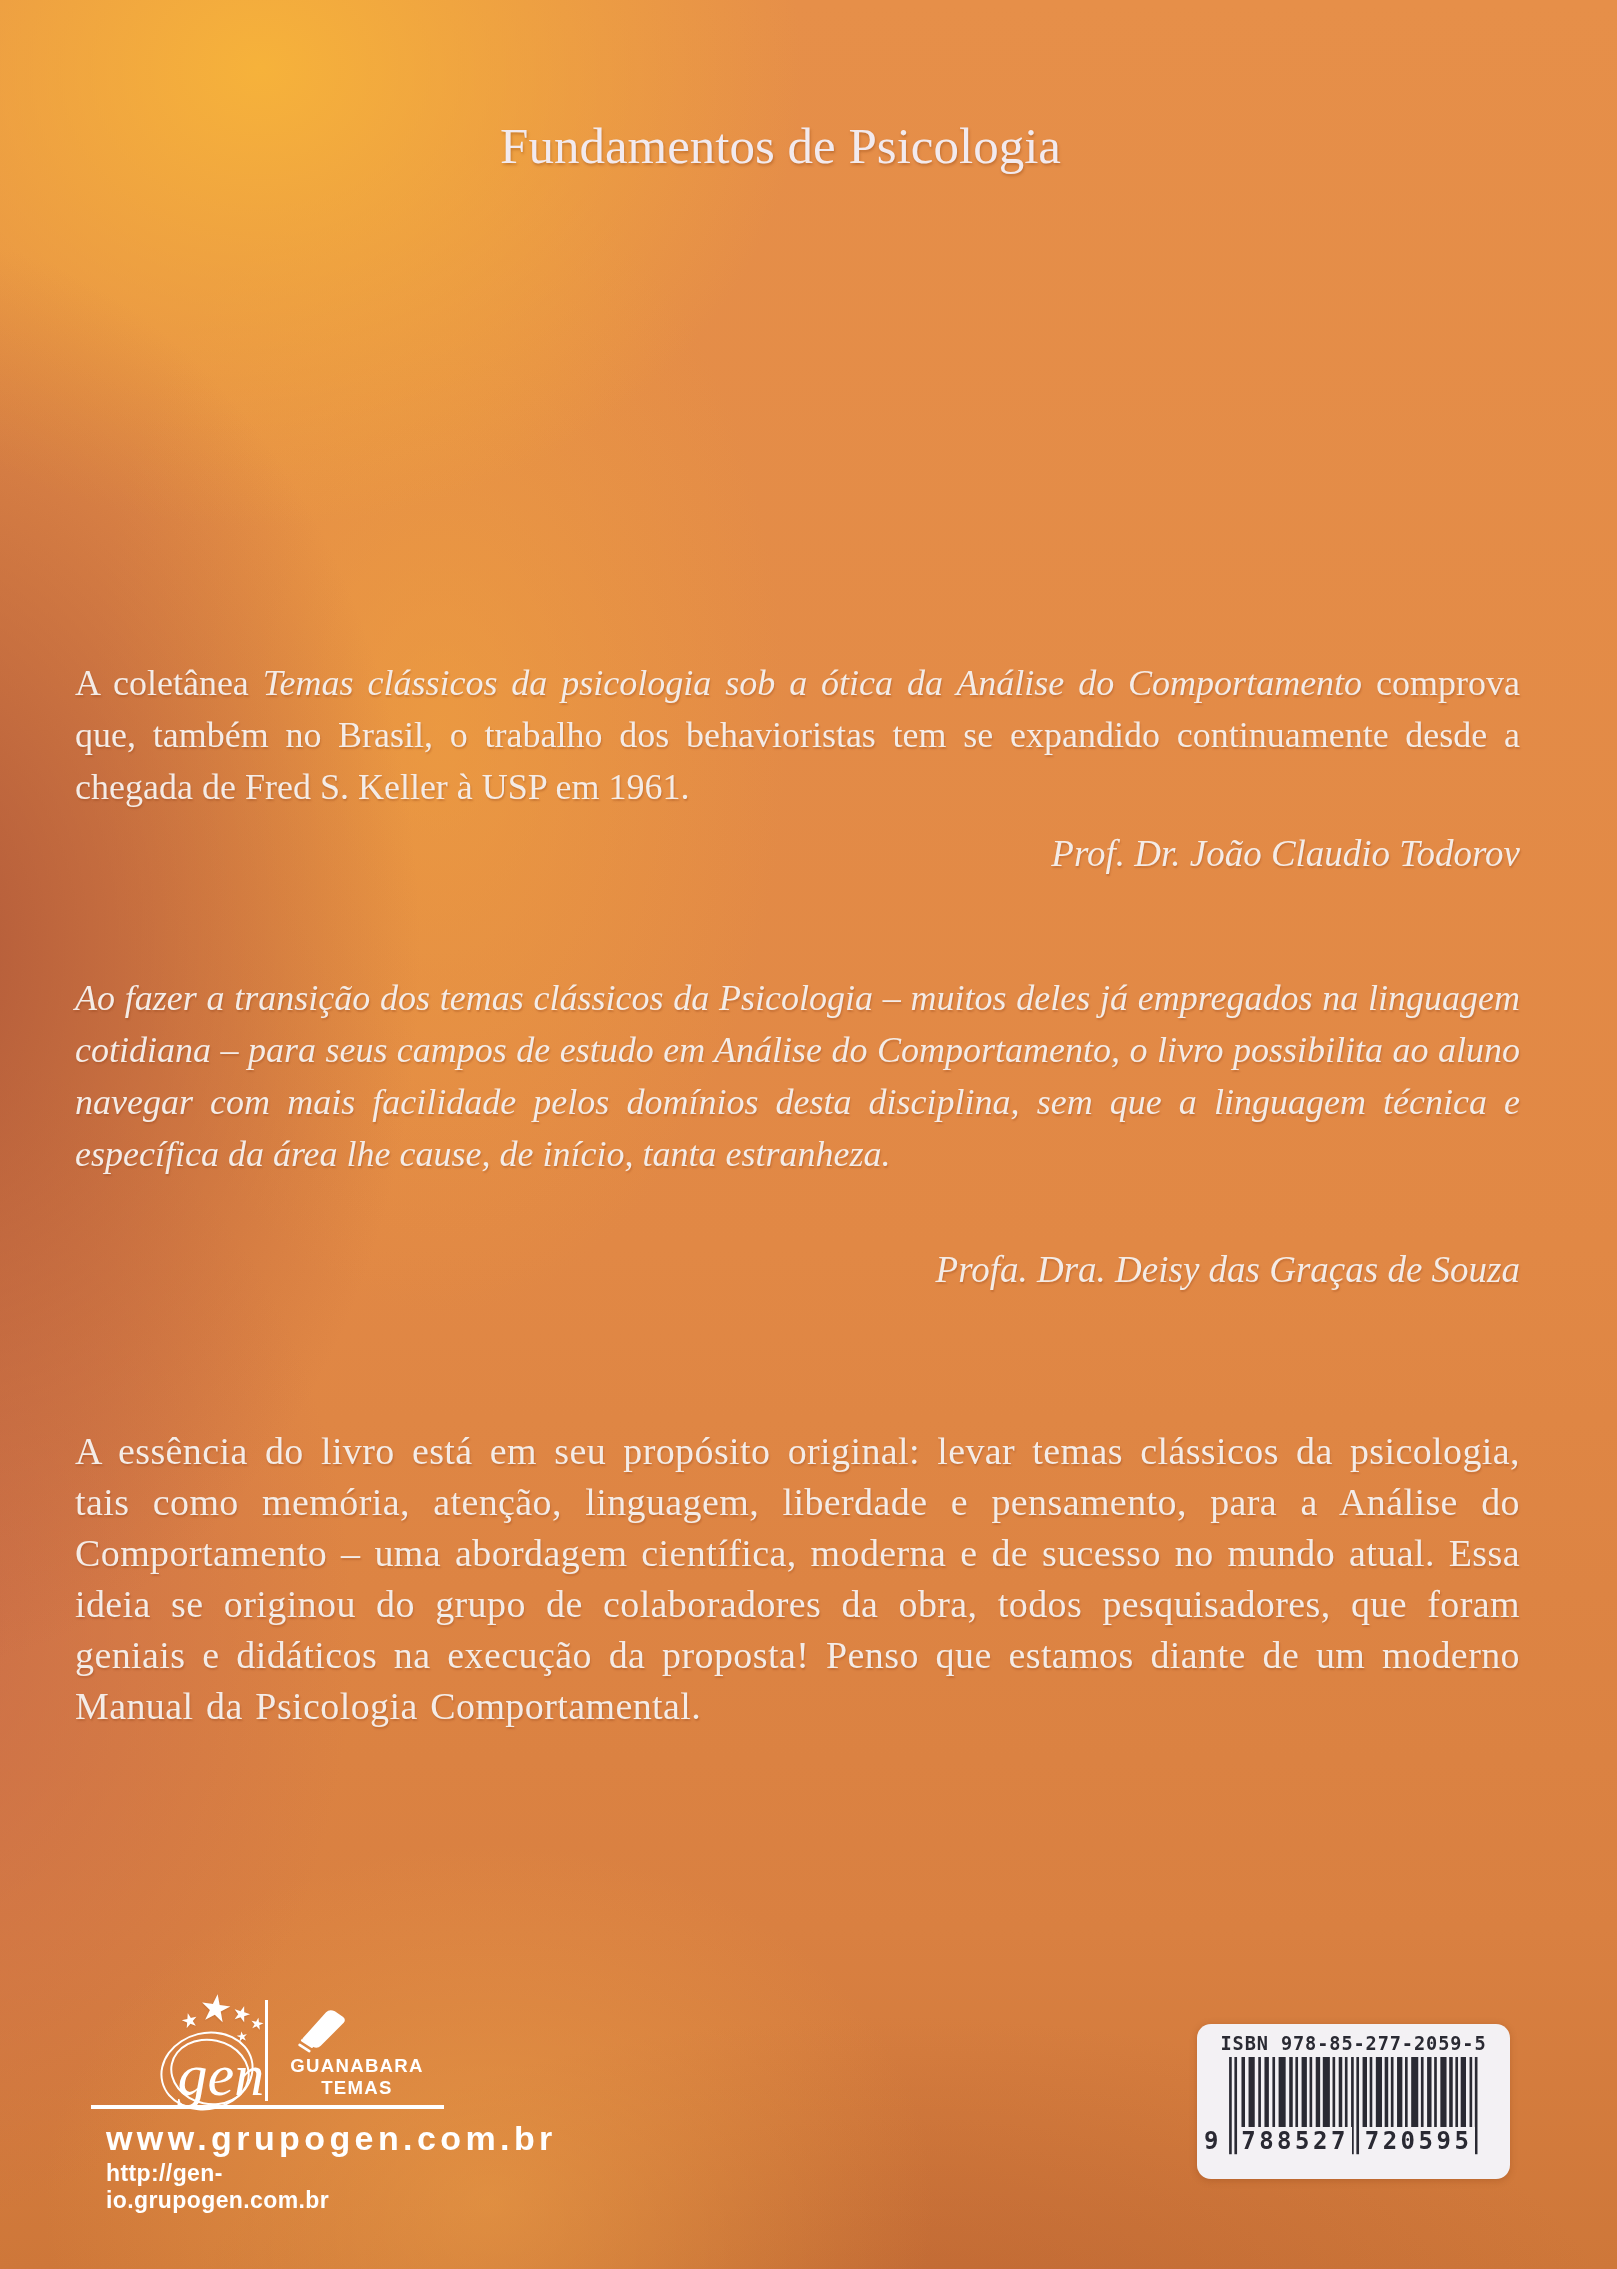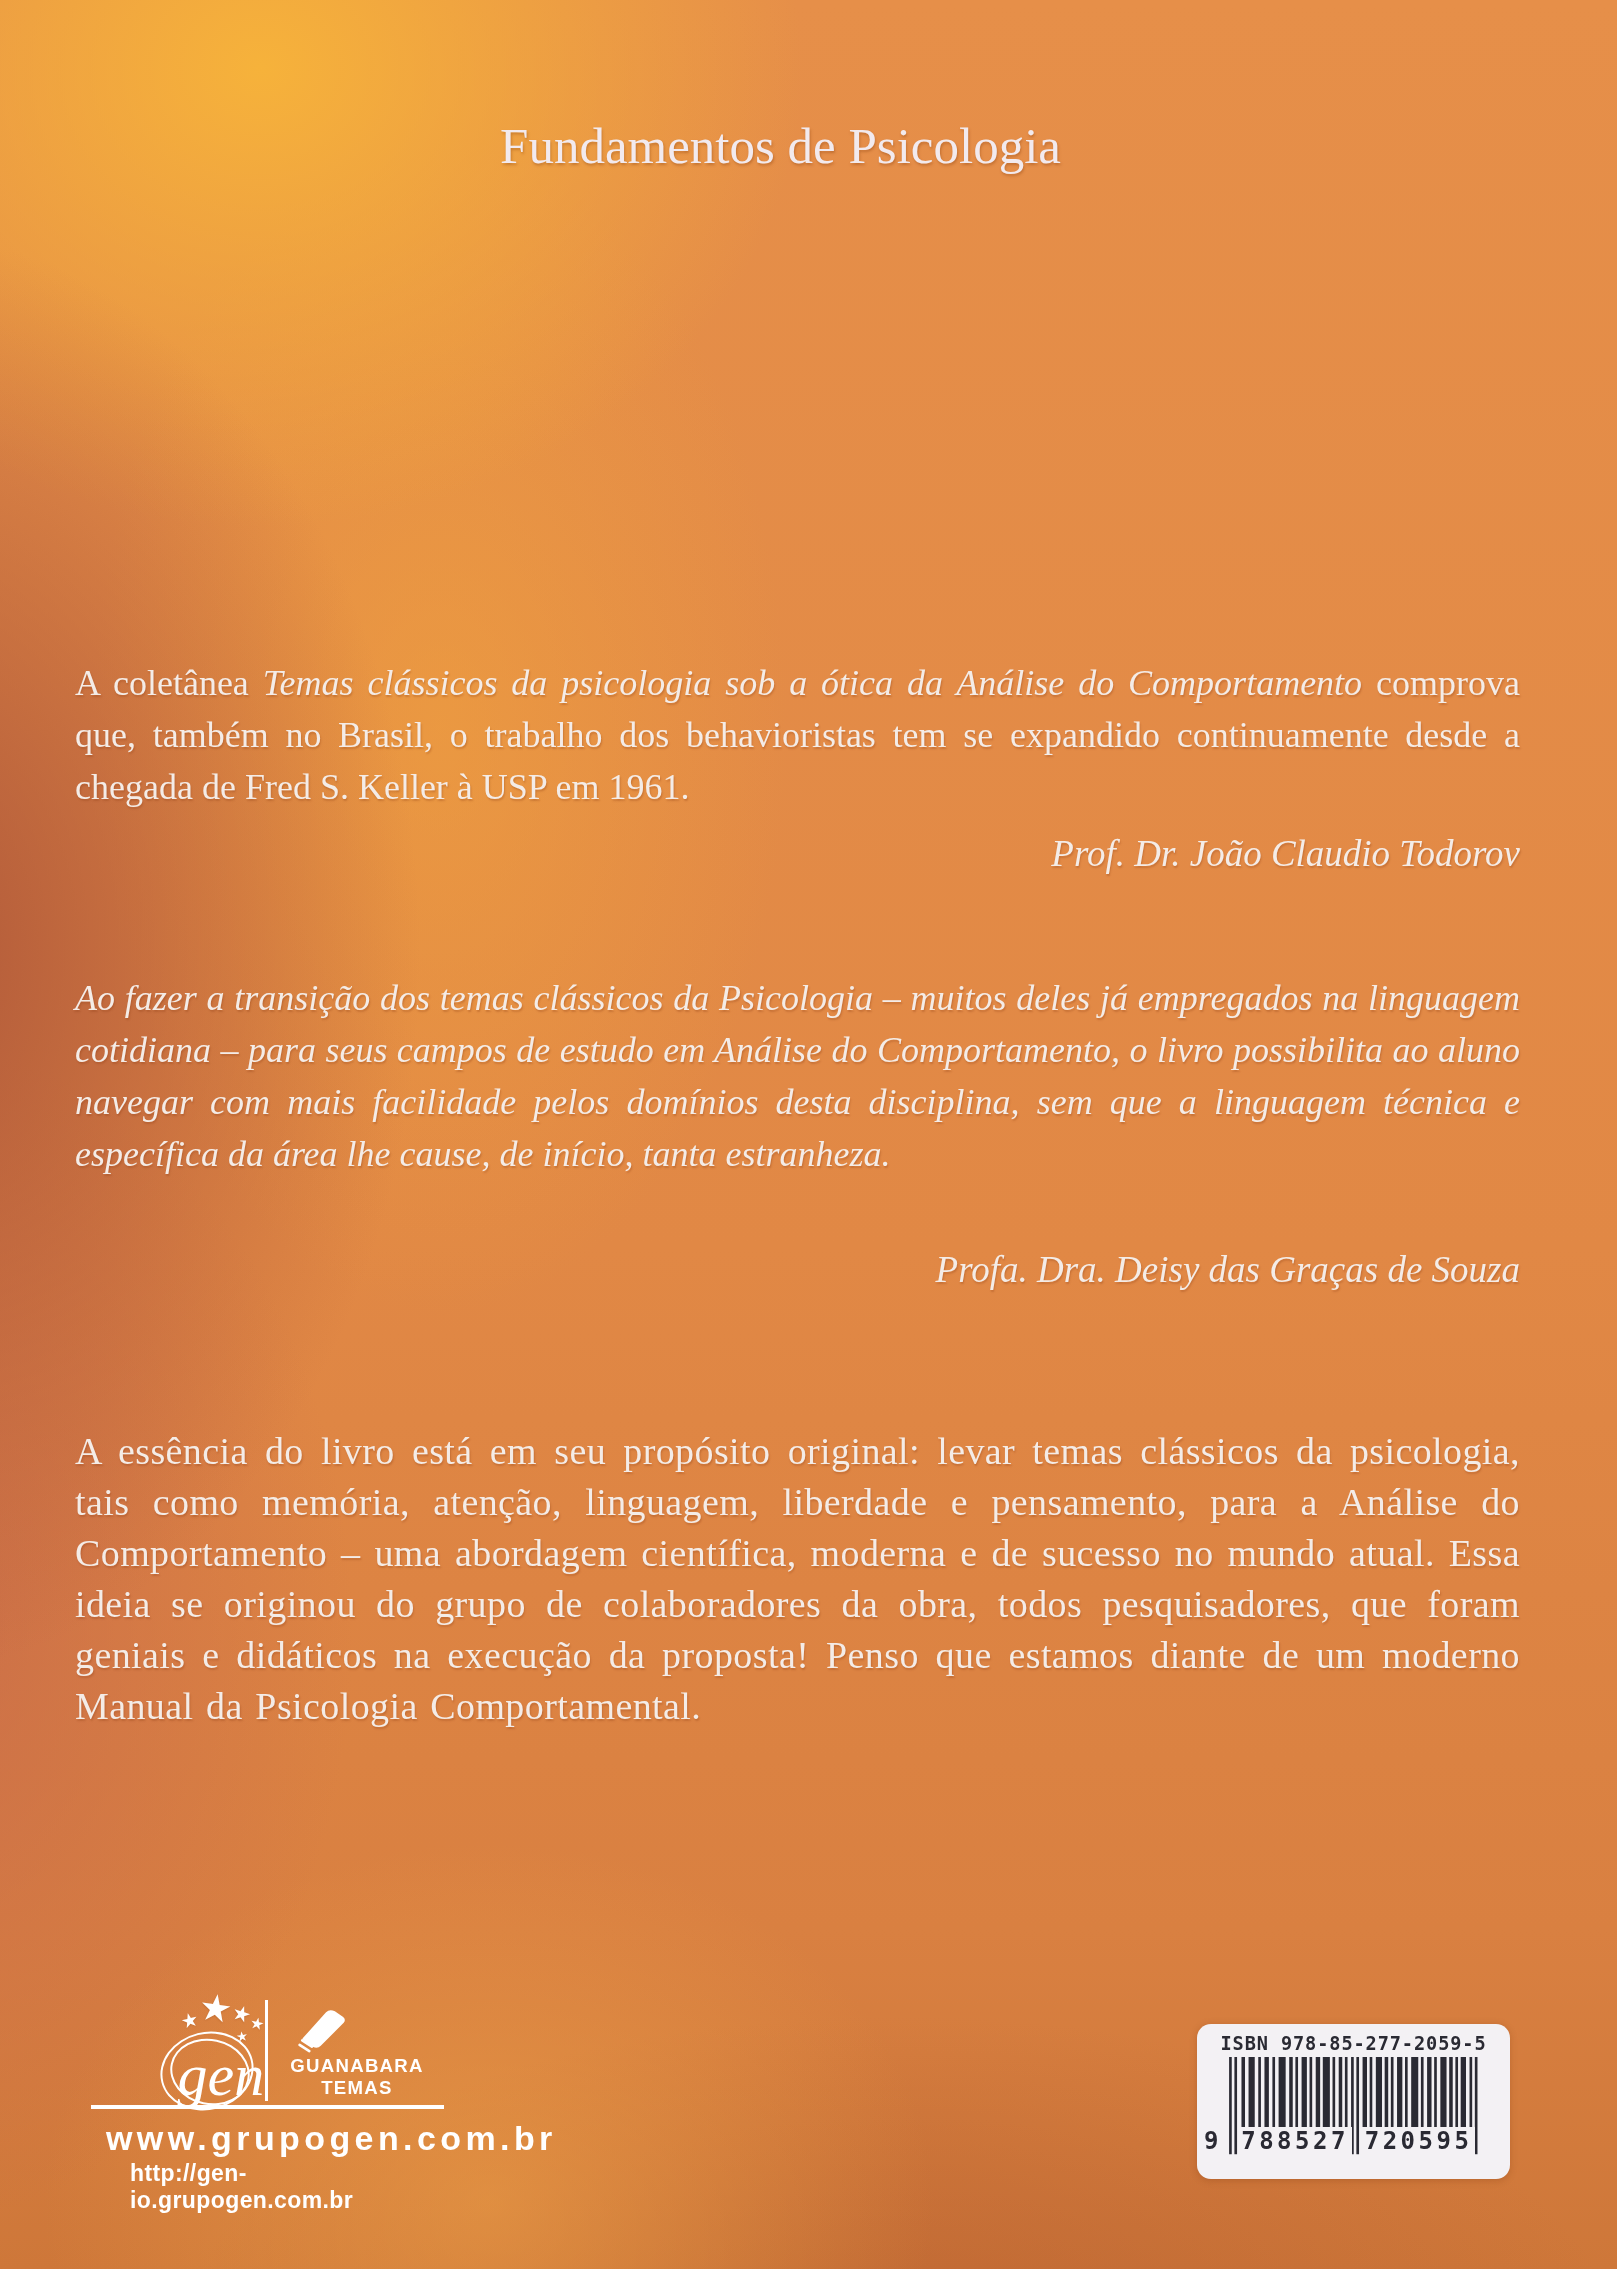--- a/index.html
+++ b/index.html
@@ -69,21 +69,21 @@
             font-size:18.6px;letter-spacing:1.3px;color:#fff;font-weight:bold;}
   .imprint2{position:absolute;left:286px;top:2077px;width:142px;text-align:center;
             font-family:"Liberation Sans","DejaVu Sans",sans-serif;
             font-size:18.6px;letter-spacing:1.3px;color:#fff;font-weight:bold;}
   .footer-rule{position:absolute;left:91px;top:2105px;width:353px;height:3.5px;background:#fff;}
   .url1{position:absolute;left:106px;top:2119px;
         font-family:"Liberation Sans","DejaVu Sans",sans-serif;
         font-size:34px;font-weight:bold;letter-spacing:4.4px;color:#fff;}
   .url2{position:absolute;left:106px;top:2160px;
         font-family:"Liberation Sans","DejaVu Sans",sans-serif;
-        font-size:23px;font-weight:bold;letter-spacing:0.4px;color:#fff;margin-left:24px;}
+        font-size:23px;font-weight:bold;letter-spacing:0.4px;color:#fff;}
 
   
   .barcode-box{
     position:absolute;left:1197px;top:2024px;width:313px;height:155px;
     background:#F3F1F4;border-radius:14px;
     box-shadow:0 1.8px 7px rgba(120,50,10,0.25);
   }
   .isbn-line{
     margin-top:8.9px;text-align:center;
     font-family:"DejaVu Sans Mono","Liberation Mono",monospace;

